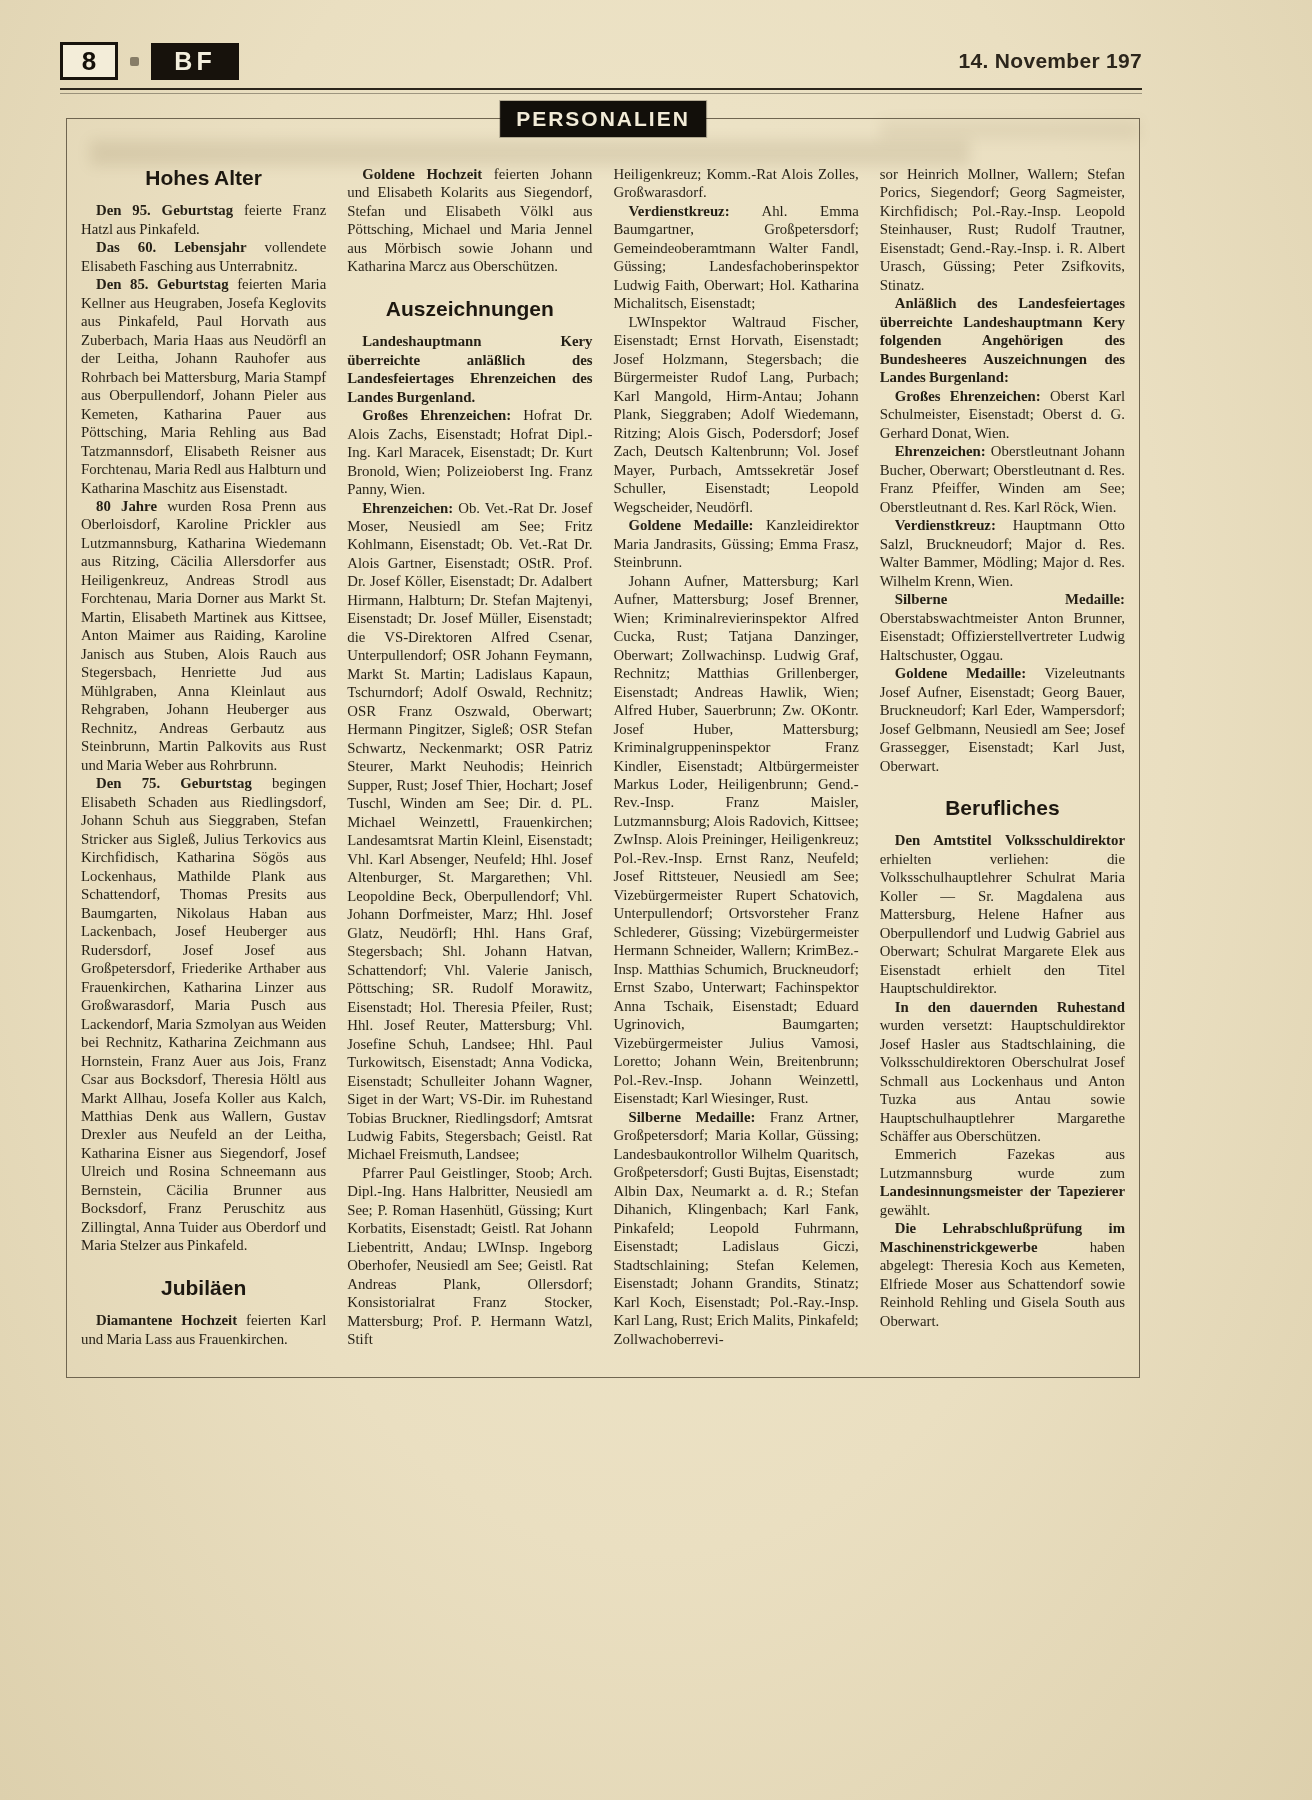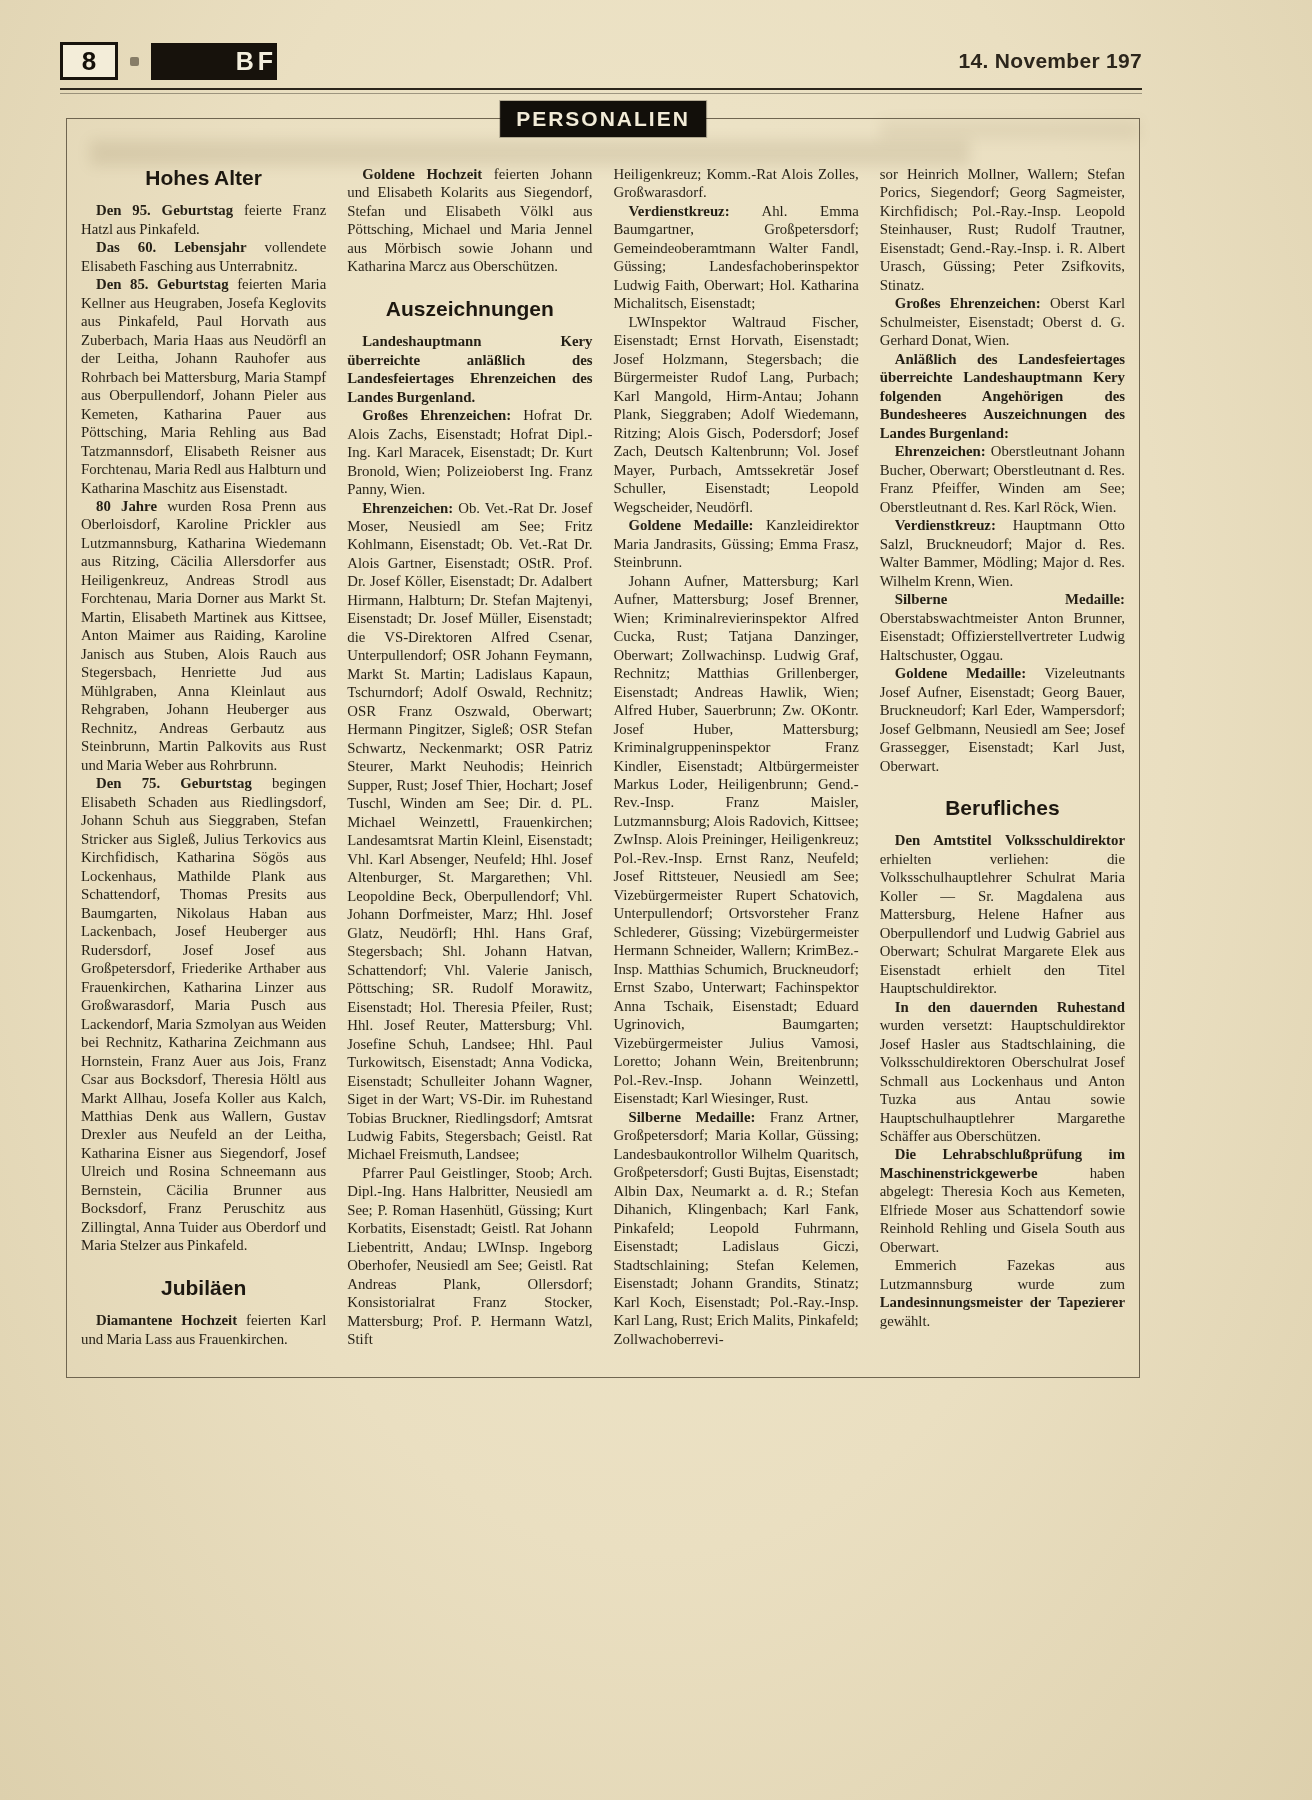--- a/index.html
+++ b/index.html
@@ -24,22 +24,22 @@
     display:flex; align-items:center;
     font-family:"Liberation Sans", sans-serif;
   }
   .pagenum-box {
     border:3px solid #18140e; background:#f3edd9;
     width:58px; height:38px; display:flex; align-items:center; justify-content:center;
     font-weight:bold; font-size:26px; color:#14100a;
   }
   .mark { width:9px; height:9px; background:rgba(40,32,20,.5); margin-left:12px; border-radius:2px; }
   .bf-box {
-    background:#17120c; color:#f3eedd; width:126px; height:37px; margin-left:12px;
-    display:flex; align-items:center; justify-content:flex-end;
+    background:#17120c; color:#f3eedd; width:88px; height:37px; margin-left:12px;
+    display:flex; align-items:center; justify-content:center;
     font-weight:bold; font-size:25px; letter-spacing:4px;
   }
   .spacer { flex:1; }
   .date { font-size:21px; font-weight:600; color:#2c261c; letter-spacing:.3px; white-space:nowrap; }
 
   .rule { position:absolute; top:88px; left:60px; right:170px; border-top:2px solid #2b251b; }
   .rule::after { content:""; position:absolute; left:0; right:0; top:3px; border-top:1px solid rgba(43,37,27,.4); }
 
   .article-box {
     position:absolute; top:118px; left:66px; width:1074px;
@@ -122,28 +122,28 @@
         <div class="col">
           <p class="para noindent"><span>Heiligenkreuz; Komm.-Rat Alois Zolles, Großwarasdorf.</span></p>
           <p class="para"><span class="b">Verdienstkreuz:</span><span> Ahl. Emma Baumgartner, Großpetersdorf; Gemeindeoberamtmann Walter Fandl, Güssing; Landesfachoberinspektor Ludwig Faith, Oberwart; Hol. Katharina Michalitsch, Eisenstadt;</span></p>
           <p class="para"><span>LWInspektor Waltraud Fischer, Eisenstadt; Ernst Horvath, Eisenstadt; Josef Holzmann, Stegersbach; die Bürgermeister Rudof Lang, Purbach; Karl Mangold, Hirm-Antau; Johann Plank, Sieggraben; Adolf Wiedemann, Ritzing; Alois Gisch, Podersdorf; Josef Zach, Deutsch Kaltenbrunn; Vol. Josef Mayer, Purbach, Amtssekretär Josef Schuller, Eisenstadt; Leopold Wegscheider, Neudörfl.</span></p>
           <p class="para"><span class="b">Goldene Medaille:</span><span> Kanzleidirektor Maria Jandrasits, Güssing; Emma Frasz, Steinbrunn.</span></p>
           <p class="para"><span>Johann Aufner, Mattersburg; Karl Aufner, Mattersburg; Josef Brenner, Wien; Kriminalrevierinspektor Alfred Cucka, Rust; Tatjana Danzinger, Oberwart; Zollwachinsp. Ludwig Graf, Rechnitz; Matthias Grillenberger, Eisenstadt; Andreas Hawlik, Wien; Alfred Huber, Sauerbrunn; Zw. OKontr. Josef Huber, Mattersburg; Kriminalgruppeninspektor Franz Kindler, Eisenstadt; Altbürgermeister Markus Loder, Heiligenbrunn; Gend.-Rev.-Insp. Franz Maisler, Lutzmannsburg; Alois Radovich, Kittsee; ZwInsp. Alois Preininger, Heiligenkreuz; Pol.-Rev.-Insp. Ernst Ranz, Neufeld; Josef Rittsteuer, Neusiedl am See; Vizebürgermeister Rupert Schatovich, Unterpullendorf; Ortsvorsteher Franz Schlederer, Güssing; Vizebürgermeister Hermann Schneider, Wallern; KrimBez.-Insp. Matthias Schumich, Bruckneudorf; Ernst Szabo, Unterwart; Fachinspektor Anna Tschaik, Eisenstadt; Eduard Ugrinovich, Baumgarten; Vizebürgermeister Julius Vamosi, Loretto; Johann Wein, Breitenbrunn; Pol.-Rev.-Insp. Johann Weinzettl, Eisenstadt; Karl Wiesinger, Rust.</span></p>
           <p class="para"><span class="b">Silberne Medaille:</span><span> Franz Artner, Großpetersdorf; Maria Kollar, Güssing; Landesbaukontrollor Wilhelm Quaritsch, Großpetersdorf; Gusti Bujtas, Eisenstadt; Albin Dax, Neumarkt a. d. R.; Stefan Dihanich, Klingenbach; Karl Fank, Pinkafeld; Leopold Fuhrmann, Eisenstadt; Ladislaus Giczi, Stadtschlaining; Stefan Kelemen, Eisenstadt; Johann Grandits, Stinatz; Karl Koch, Eisenstadt; Pol.-Ray.-Insp. Karl Lang, Rust; Erich Malits, Pinkafeld; Zollwachoberrevi-</span></p>
         </div>
         <div class="col">
           <p class="para noindent"><span>sor Heinrich Mollner, Wallern; Stefan Porics, Siegendorf; Georg Sagmeister, Kirchfidisch; Pol.-Ray.-Insp. Leopold Steinhauser, Rust; Rudolf Trautner, Eisenstadt; Gend.-Ray.-Insp. i. R. Albert Urasch, Güssing; Peter Zsifkovits, Stinatz.</span></p>
+          <p class="para"><span class="b">Anläßlich des Landesfeiertages überreichte Landeshauptmann Kery folgenden Angehörigen des Bundesheeres Auszeichnungen des Landes Burgenland:</span></p>
           <p class="para"><span class="b">Großes Ehrenzeichen:</span><span> Oberst Karl Schulmeister, Eisenstadt; Oberst d. G. Gerhard Donat, Wien.</span></p>
-          <p class="para"><span class="b">Anläßlich des Landesfeiertages überreichte Landeshauptmann Kery folgenden Angehörigen des Bundesheeres Auszeichnungen des Landes Burgenland:</span></p>
           <p class="para"><span class="b">Ehrenzeichen:</span><span> Oberstleutnant Johann Bucher, Oberwart; Oberstleutnant d. Res. Franz Pfeiffer, Winden am See; Oberstleutnant d. Res. Karl Röck, Wien.</span></p>
           <p class="para"><span class="b">Verdienstkreuz:</span><span> Hauptmann Otto Salzl, Bruckneudorf; Major d. Res. Walter Bammer, Mödling; Major d. Res. Wilhelm Krenn, Wien.</span></p>
           <p class="para"><span class="b">Silberne Medaille:</span><span> Oberstabswachtmeister Anton Brunner, Eisenstadt; Offizierstellvertreter Ludwig Haltschuster, Oggau.</span></p>
           <p class="para"><span class="b">Goldene Medaille:</span><span> Vizeleutnants Josef Aufner, Eisenstadt; Georg Bauer, Bruckneudorf; Karl Eder, Wampersdorf; Josef Gelbmann, Neusiedl am See; Josef Grassegger, Eisenstadt; Karl Just, Oberwart.</span></p>
           <div class="subhead">Berufliches</div>
           <p class="para"><span class="b">Den Amtstitel Volksschuldirektor</span><span> erhielten verliehen: die Volksschulhauptlehrer Schulrat Maria Koller — Sr. Magdalena aus Mattersburg, Helene Hafner aus Oberpullendorf und Ludwig Gabriel aus Oberwart; Schulrat Margarete Elek aus Eisenstadt erhielt den Titel Hauptschuldirektor.</span></p>
           <p class="para"><span class="b">In den dauernden Ruhestand</span><span> wurden versetzt: Hauptschuldirektor Josef Hasler aus Stadtschlaining, die Volksschuldirektoren Oberschulrat Josef Schmall aus Lockenhaus und Anton Tuzka aus Antau sowie Hauptschulhauptlehrer Margarethe Schäffer aus Oberschützen.</span></p>
+          <p class="para"><span>Emmerich Fazekas aus Lutzmannsburg wurde zum </span><span class="b">Landesinnungsmeister der Tapezierer</span><span> gewählt.</span></p>
           <p class="para"><span class="b">Die Lehrabschlußprüfung im Maschinenstrickgewerbe</span><span> haben abgelegt: Theresia Koch aus Kemeten, Elfriede Moser aus Schattendorf sowie Reinhold Rehling und Gisela South aus Oberwart.</span></p>
-          <p class="para"><span>Emmerich Fazekas aus Lutzmannsburg wurde zum </span><span class="b">Landesinnungsmeister der Tapezierer</span><span> gewählt.</span></p>
         </div>
       </div>
   </section>
 
 </div>
 
 </body></html>

